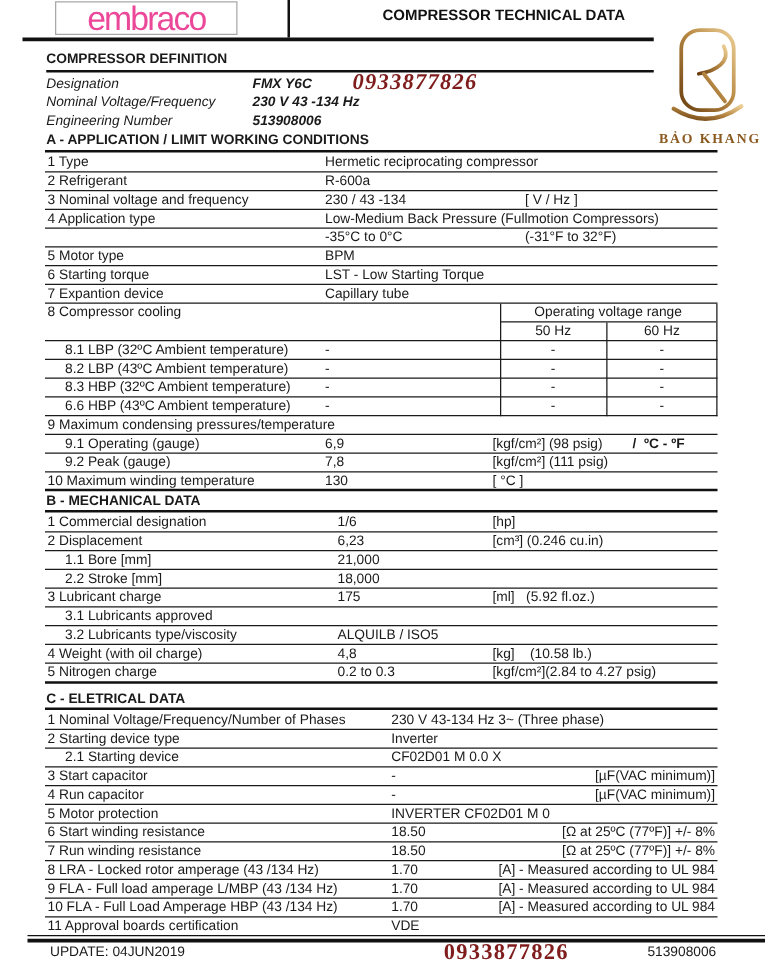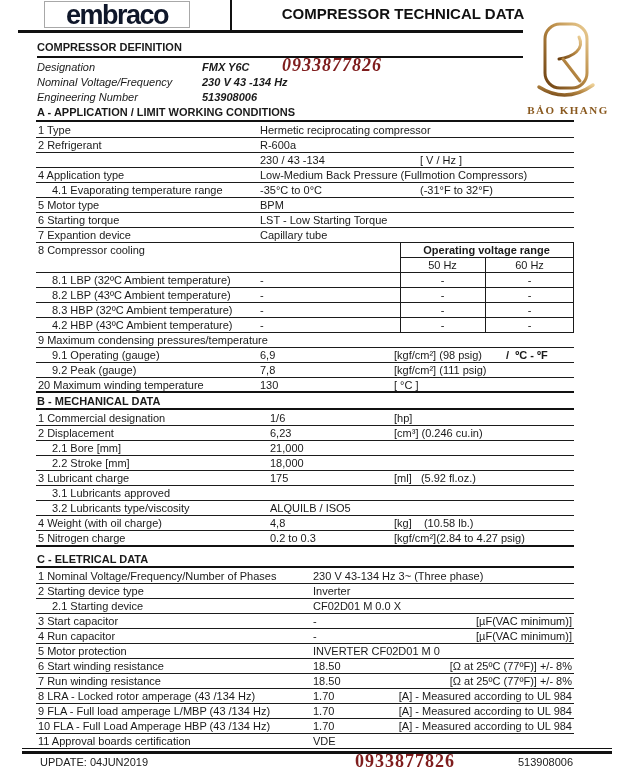--- a/index.html
+++ b/index.html
@@ -1,24 +1,24 @@
 <!DOCTYPE html>
 <html><head>
 <meta charset="utf-8">
 <style>
   html,body{margin:0;padding:0;background:#fff;}
   .page{position:relative;width:619px;height:772px;background:#fff;overflow:hidden;
         font-family:"Liberation Sans",sans-serif;font-size:11px;color:#1a1a1a;}
   
   .logo-box{position:absolute;left:44px;top:1px;width:144px;height:25px;border:1px solid #a8a8a8;
             display:flex;align-items:center;justify-content:center;}
-  .logo-text{font-size:27px;font-weight:bold;letter-spacing:-1.5px;color:#0f172a;line-height:22px;}
+  .logo-text{font-size:27px;font-weight:normal;letter-spacing:-1.5px;color:#ec4899;line-height:22px;}
   .v-div{position:absolute;left:230px;top:0;width:2px;height:30px;background:#111;}
   .doc-title{position:absolute;left:232px;top:5px;width:342px;text-align:center;
-             font-size:15px;font-weight:bold;color:#111;}
+             font-size:12px;font-weight:bold;color:#111;}
   .header-rule{position:absolute;left:18px;top:30px;width:505px;height:3px;background:#111;}
   
   .bk-logo{position:absolute;left:527px;top:21px;}
   
   .def-title{position:absolute;left:37px;top:41px;font-weight:bold;}
   .def-rule{position:absolute;left:37px;top:56px;width:486px;height:2px;background:#111;}
   .def-rows{position:absolute;left:37px;top:60px;width:520px;font-style:italic;}
   .def-row{position:relative;height:15px;}
   .def-row .dlbl{position:absolute;left:0;top:1px;}
   .def-row .dval{position:absolute;left:165px;top:1px;font-weight:bold;}
@@ -37,21 +37,21 @@
   .sec-b .row .val{left:234px;}
   .sec-c .row .val{left:263px;margin-left:14px;}
   .row .unit{position:absolute;left:358px;top:1px;white-space:pre;}
   .row.u-shift .unit{left:384px;}
   .row.u-right .unit{left:auto;right:2px;}
   .row .extra{position:absolute;left:470px;top:1px;font-weight:bold;white-space:pre;}
   
   .cooling{position:relative;height:90px;}
   .cooling .row8{border-bottom:none;}
   .ovr-cell{position:absolute;left:364px;top:0;width:173px;height:15px;box-sizing:border-box;
-            border-bottom:1px solid #1b1b1b;text-align:center;padding-top:1px;font-weight:bold;}
+            border-bottom:1px solid #1b1b1b;text-align:center;padding-top:1px;}
   .hz{position:absolute;top:1px;text-align:center;}
   .hz50{left:364px;width:85px;}
   .hz60{left:449px;width:89px;}
   .vl{position:absolute;width:1px;background:#1b1b1b;}
   .vl.l{left:364px;top:0;height:90px;}
   .vl.m{left:449px;top:15px;height:75px;}
   .vl.r{left:537px;top:0;height:90px;}
   
   .f-rule1{position:absolute;left:22px;top:748px;width:590px;height:1px;background:#111;}
   .f-rule2{position:absolute;left:22px;top:751px;width:590px;height:2.5px;background:#111;}
@@ -122,32 +122,32 @@
         <span class="unit"></span>
         <span class="extra"></span>
       </div>
         <div class="row">
         <span class="lbl">2 Refrigerant</span>
         <span class="val">R-600a</span>
         <span class="unit"></span>
         <span class="extra"></span>
       </div>
         <div class="row u-shift">
+        <span class="lbl">3 Nominal voltage and frequency</span>
         <span class="val">230 / 43 -134</span>
         <span class="unit">[ V / Hz ]</span>
         <span class="extra"></span>
       </div>
         <div class="row">
         <span class="lbl">4 Application type</span>
         <span class="val">Low-Medium Back Pressure (Fullmotion Compressors)</span>
         <span class="unit"></span>
         <span class="extra"></span>
       </div>
         <div class="row indent u-shift">
-        <span class="lbl">4.1 Evaporating temperature range</span>
         <span class="val">-35°C to 0°C</span>
         <span class="unit">(-31°F to 32°F)</span>
         <span class="extra"></span>
       </div>
         <div class="row">
         <span class="lbl">5 Motor type</span>
         <span class="val">BPM</span>
         <span class="unit"></span>
         <span class="extra"></span>
       </div>
@@ -187,21 +187,21 @@
           <span class="hz hz50">-</span>
           <span class="hz hz60">-</span>
         </div>
           <div class="row indent">
           <span class="lbl">8.3 HBP (32ºC Ambient temperature)</span>
           <span class="val">-</span>
           <span class="hz hz50">-</span>
           <span class="hz hz60">-</span>
         </div>
           <div class="row indent">
-          <span class="lbl">4.2 HBP (43ºC Ambient temperature)</span>
+          <span class="lbl">6.6 HBP (43ºC Ambient temperature)</span>
           <span class="val">-</span>
           <span class="hz hz50">-</span>
           <span class="hz hz60">-</span>
         </div>
         </div>
       <i class="vl l"></i>
       <i class="vl m"></i>
       <i class="vl r"></i>
     </div>
     <div>
@@ -218,21 +218,21 @@
         <span class="unit">[kgf/cm²] (98 psig)</span>
         <span class="extra">/  ºC - ºF</span>
       </div>
         <div class="row indent">
         <span class="lbl">9.2 Peak (gauge)</span>
         <span class="val">7,8</span>
         <span class="unit">[kgf/cm²] (111 psig)</span>
         <span class="extra"></span>
       </div>
         <div class="row no-border">
-        <span class="lbl">20 Maximum winding temperature</span>
+        <span class="lbl">10 Maximum winding temperature</span>
         <span class="val">130</span>
         <span class="unit">[ °C ]</span>
         <span class="extra"></span>
       </div>
       </div>
   </div>
   <div class="rule2" style="top:391px"></div>
 
   <div class="sec-title" style="top:395px">B - MECHANICAL DATA</div>
   <div class="rule2" style="top:408px"></div>
@@ -242,21 +242,21 @@
       <span class="lbl">1 Commercial designation</span>
       <span class="val">1/6</span>
       <span class="unit">[hp]</span>
     </div>
       <div class="row">
       <span class="lbl">2 Displacement</span>
       <span class="val">6,23</span>
       <span class="unit">[cm³] (0.246 cu.in)</span>
     </div>
       <div class="row indent">
-      <span class="lbl">2.1 Bore [mm]</span>
+      <span class="lbl">1.1 Bore [mm]</span>
       <span class="val">21,000</span>
       <span class="unit"></span>
     </div>
       <div class="row indent">
       <span class="lbl">2.2 Stroke [mm]</span>
       <span class="val">18,000</span>
       <span class="unit"></span>
     </div>
       <div class="row">
       <span class="lbl">3 Lubricant charge</span>

